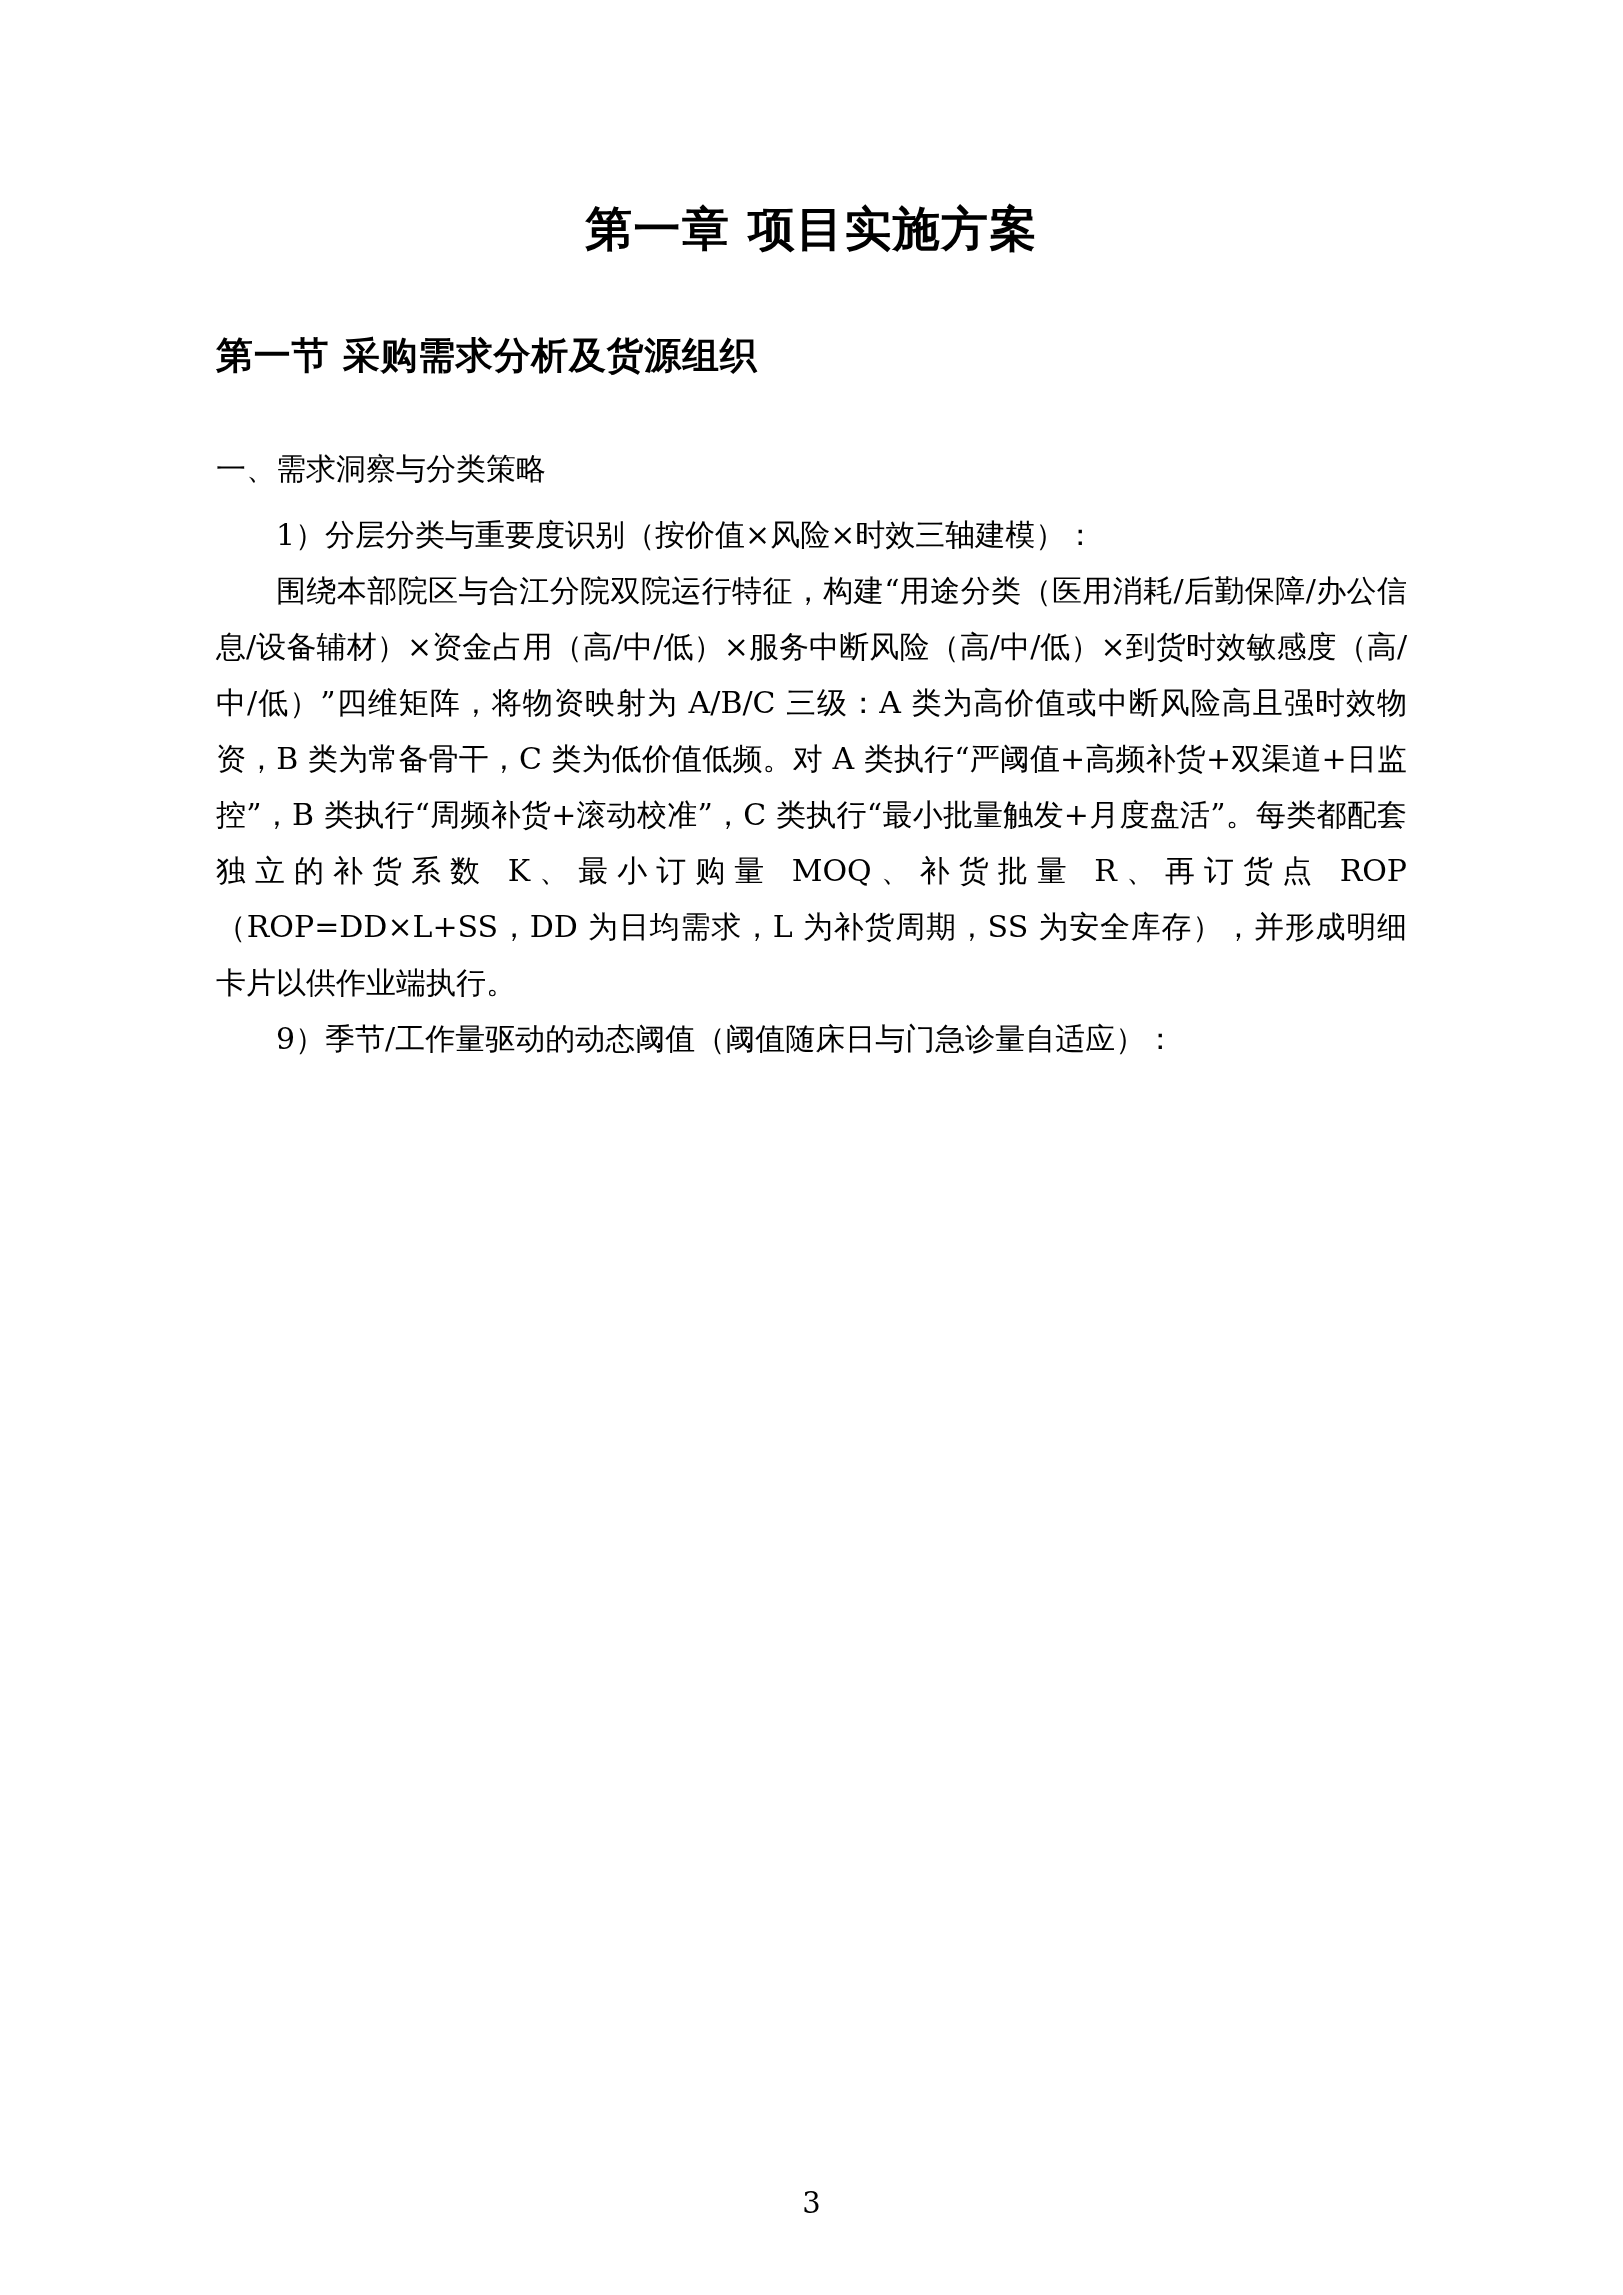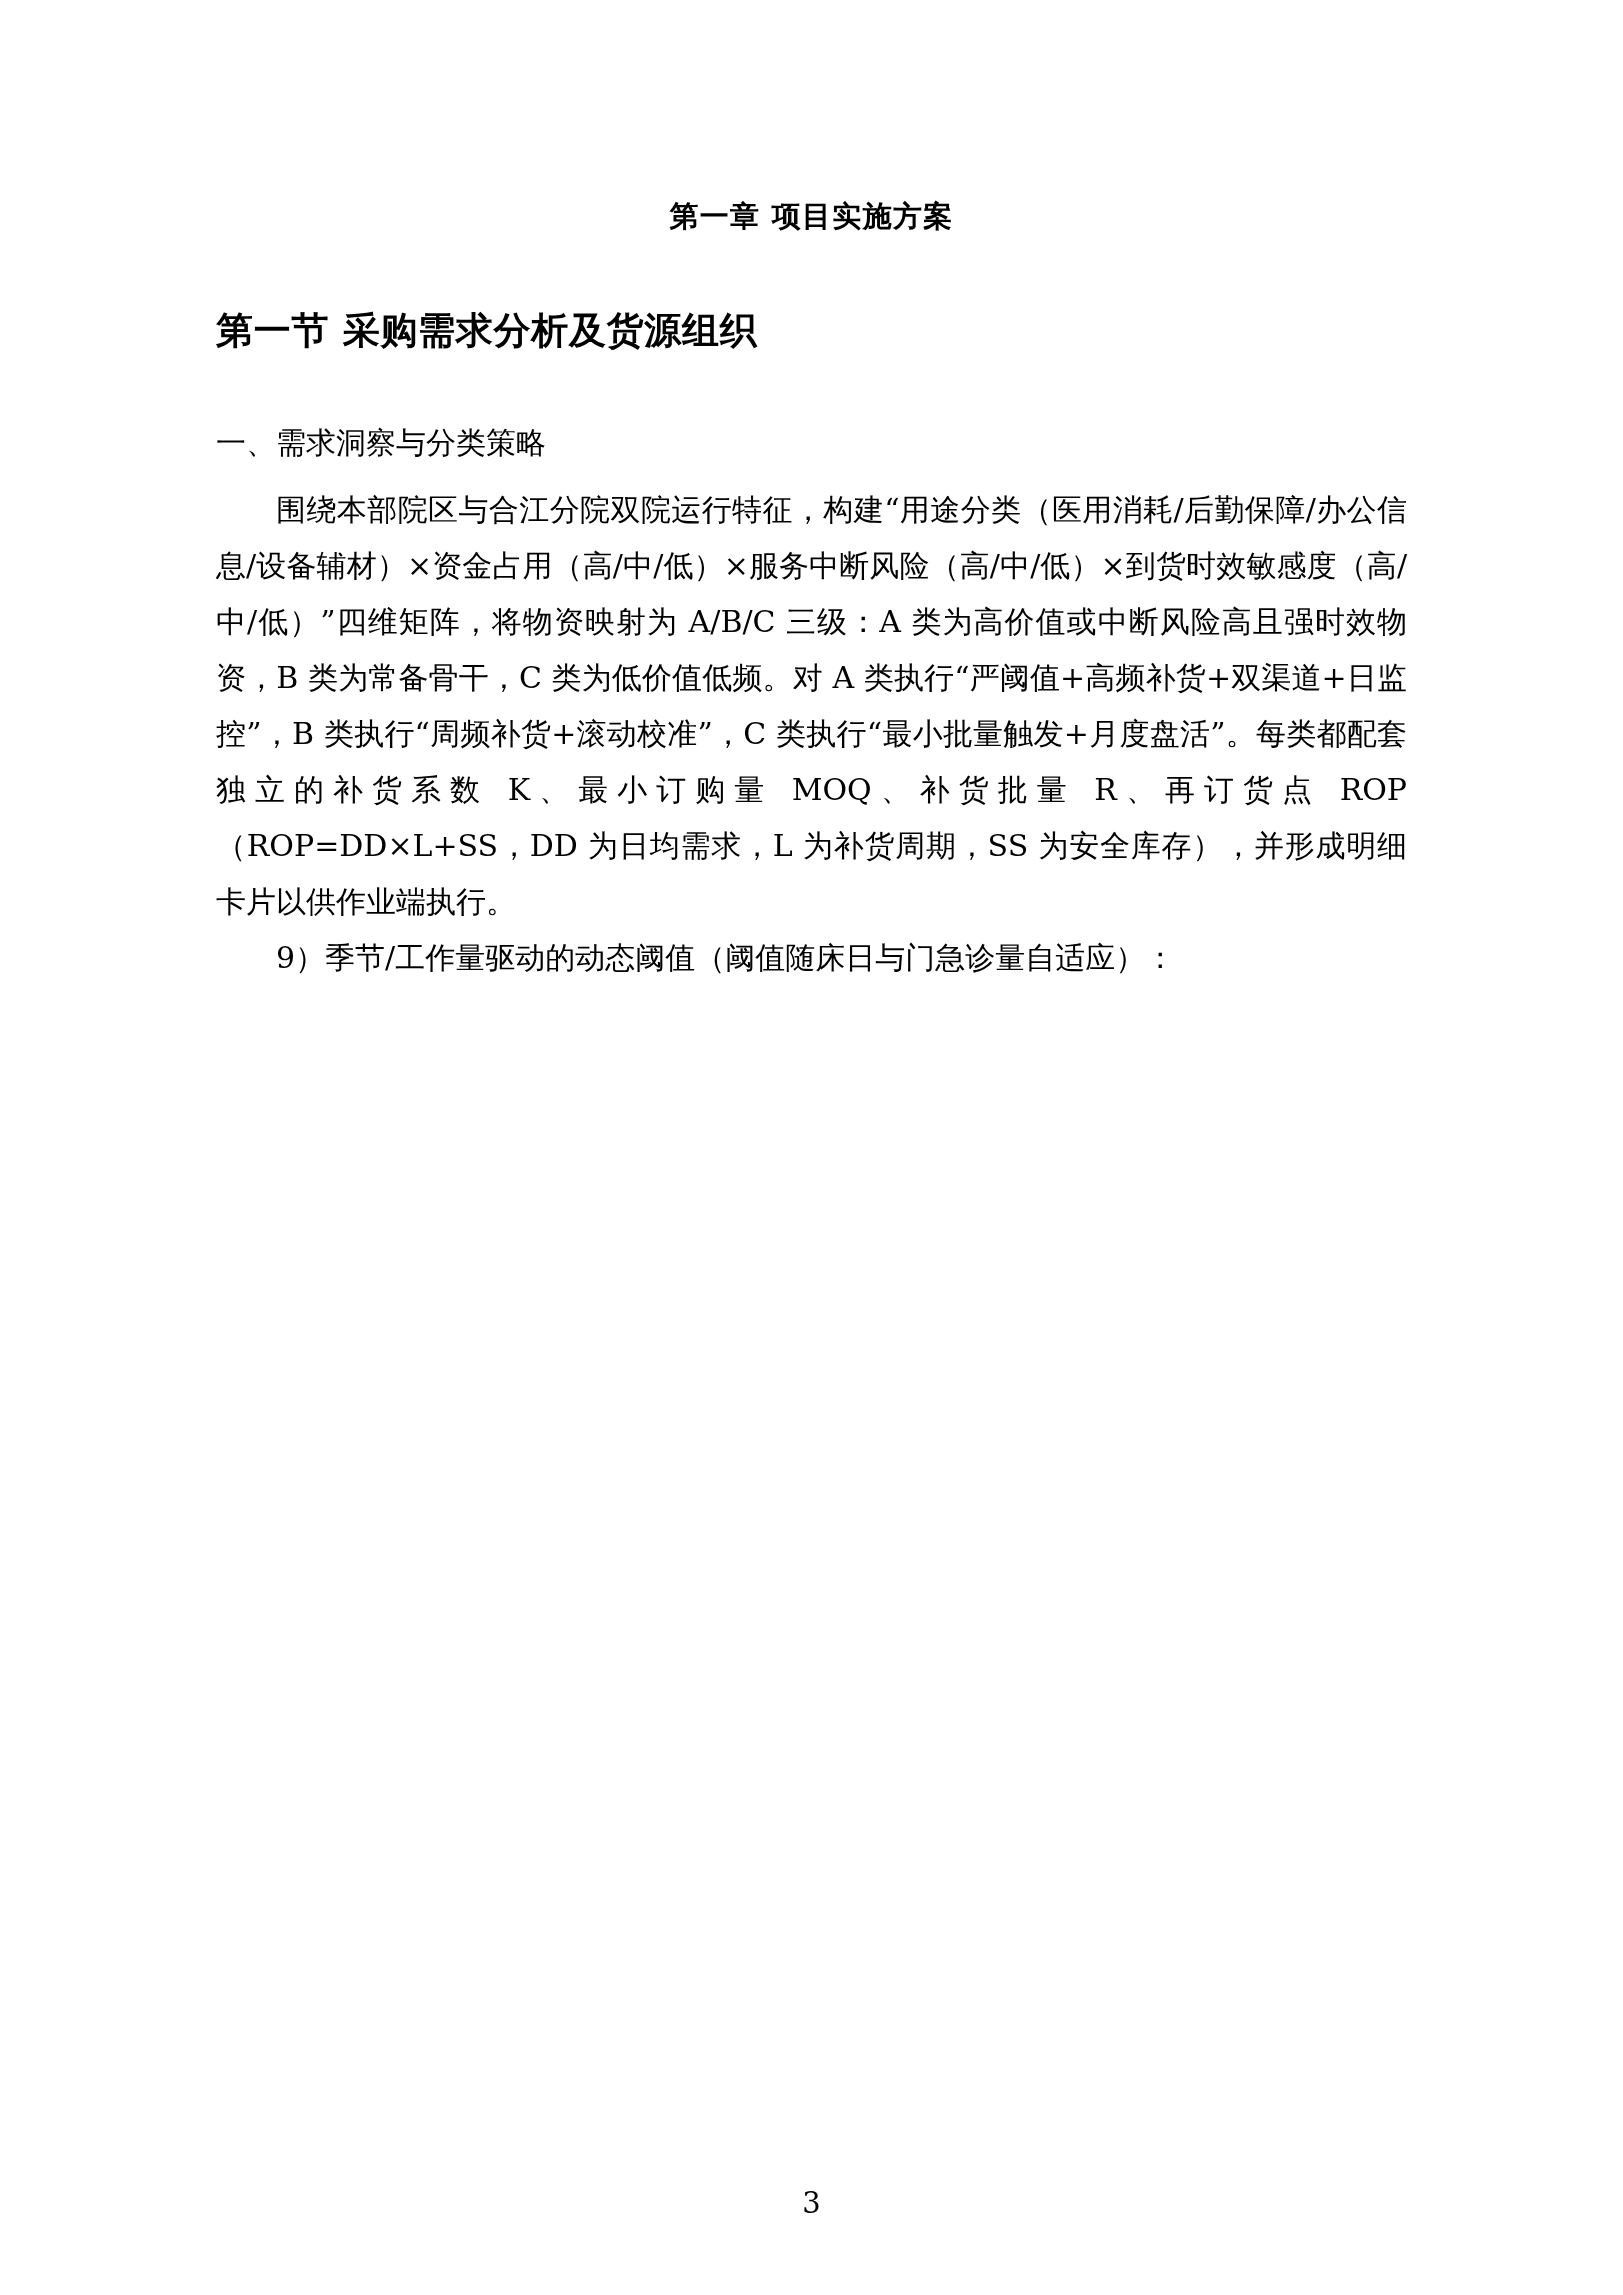--- a/index.html
+++ b/index.html
@@ -15,21 +15,21 @@
     position: relative;
     width: 1623px;
     height: 2295px;
     background: #ffffff;
     box-sizing: border-box;
     padding: 196px 216px 131px 216px;
     overflow: hidden;
   }
   .doc-title {
     text-align: center;
-    font-size: 29px;
+    font-size: 47px;
     font-weight: bold;
     letter-spacing: 1.3px;
     line-height: 1.4;
     margin: 0 0 68px 0;
   }
   .section-title {
     text-align: left;
     font-size: 37px;
     font-weight: bold;
     letter-spacing: 0.7px;
@@ -72,20 +72,21 @@
 <body>
 
 <div class="page">
 
   <h1 class="doc-title">第一章  项目实施方案</h1>
 
   <h2 class="section-title">第一节  采购需求分析及货源组织</h2>
 
   <p class="heading-l1">一、需求洞察与分类策略</p>
 
+  <p class="para indent2">1）分层分类与重要度识别（按价值×风险×时效三轴建模）：</p>
 
   <p class="para indent2">围绕本部院区与合江分院双院运行特征，构建“用途分类（医用消耗/后勤保障/办公信息/设备辅材）×资金占用（高/中/低）×服务中断风险（高/中/低）×到货时效敏感度（高/中/低）”四维矩阵，将物资映射为 A/B/C 三级：A 类为高价值或中断风险高且强时效物资，B 类为常备骨干，C 类为低价值低频。对 A 类执行“严阈值+高频补货+双渠道+日监控”，B 类执行“周频补货+滚动校准”，C 类执行“最小批量触发+月度盘活”。每类都配套独立的补货系数 K、最小订购量 MOQ、补货批量 R、再订货点 ROP（ROP=DD×L+SS，DD 为日均需求，L 为补货周期，SS 为安全库存），并形成明细卡片以供作业端执行。</p>
 
   <p class="para indent2">9）季节/工作量驱动的动态阈值（阈值随床日与门急诊量自适应）：</p>
 
 
   <div class="page-number">3</div>
 
 </div>
 

